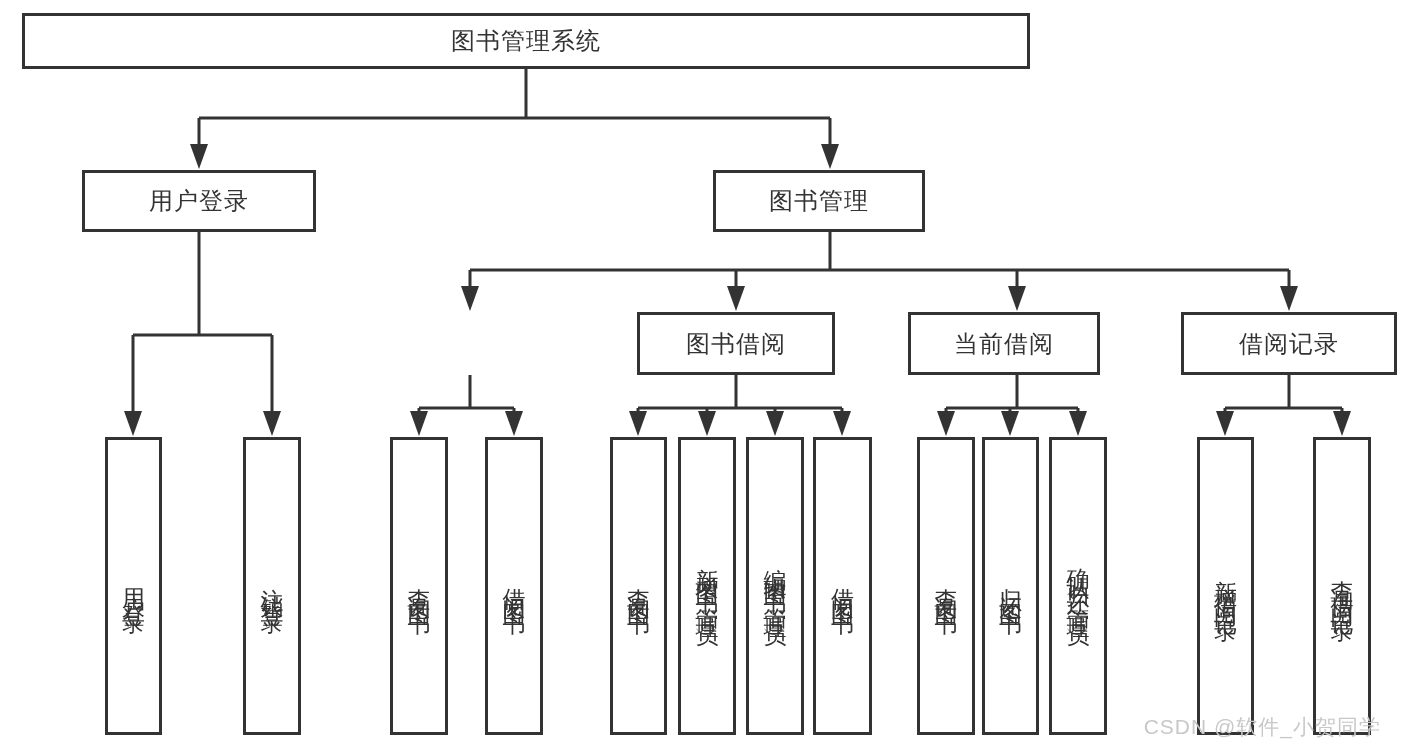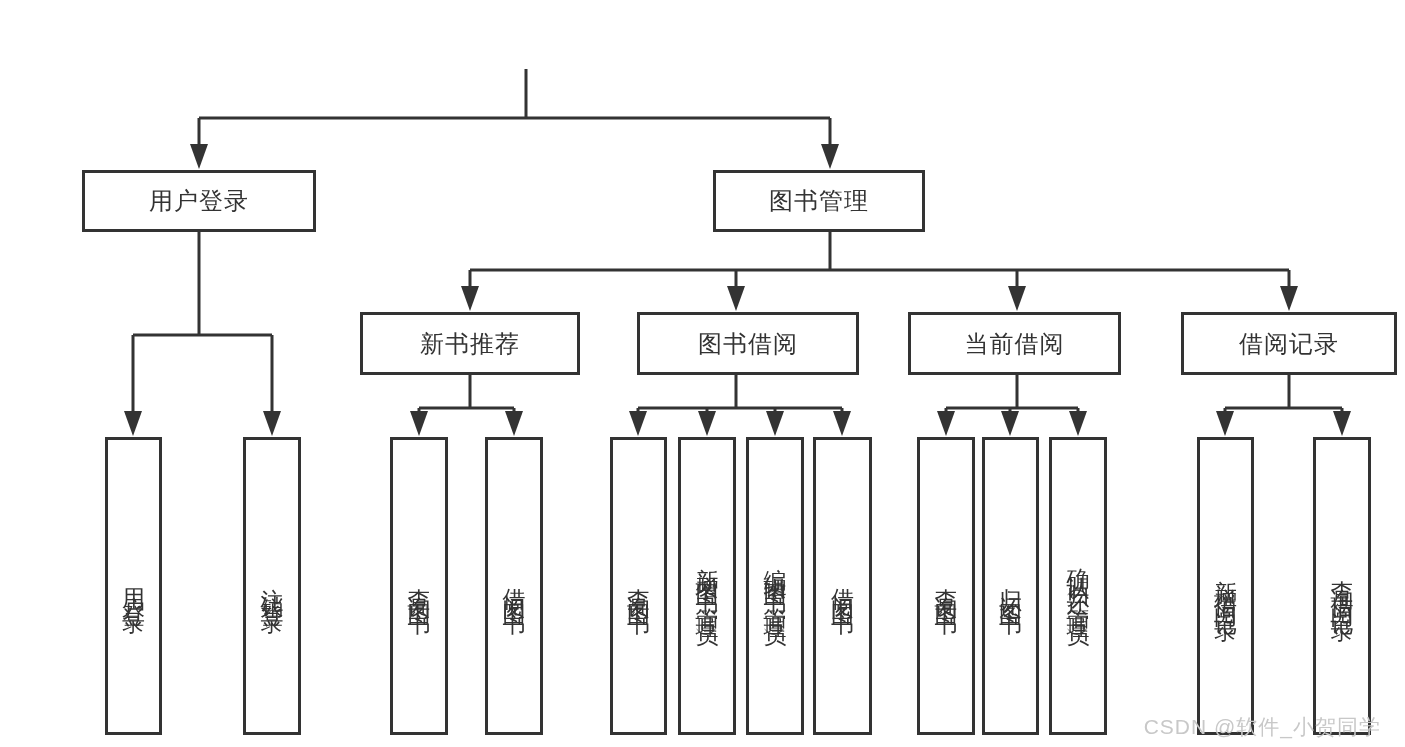--- a/index.html
+++ b/index.html
@@ -82,27 +82,27 @@
     <path class="line" d="M1017 375 V408 M946 408 H1078 M946 408 V416 M1010 408 V416 M1078 408 V416"></path>
     <polygon class="arrowhead" points="946,436 937,411 955,411"></polygon>
     <polygon class="arrowhead" points="1010,436 1001,411 1019,411"></polygon>
     <polygon class="arrowhead" points="1078,436 1069,411 1087,411"></polygon>
 
     <path class="line" d="M1289 375 V408 M1225 408 H1342 M1225 408 V416 M1342 408 V416"></path>
     <polygon class="arrowhead" points="1225,436 1216,411 1234,411"></polygon>
     <polygon class="arrowhead" points="1342,436 1333,411 1351,411"></polygon>
   </svg>
 
+  <div class="node" style="left:22px; top:13px; width:1008px; height:56px;">图书管理系统</div>
 
   <div class="node" style="left:82px; top:170px; width:234px; height:62px;">用户登录</div>
   <div class="node" style="left:713px; top:170px; width:212px; height:62px;">图书管理</div>
 
-  <div class="node" style="left:360px; top:312px; width:220px; height:63px;">新书推荐</div>
-  <div class="node" style="left:637px; top:312px; width:222px; height:63px;">图书借阅</div>
-  <div class="node" style="left:908px; top:312px; width:213px; height:63px;">当前借阅</div>
+  <div class="node" style="left:637px; top:312px; width:198px; height:63px;">图书借阅</div>
+  <div class="node" style="left:908px; top:312px; width:192px; height:63px;">当前借阅</div>
   <div class="node" style="left:1181px; top:312px; width:216px; height:63px;">借阅记录</div>
 
   <div class="node vnode" style="left:105px; top:437px; width:57px; height:298px;">用户登录</div>
   <div class="node vnode" style="left:243px; top:437px; width:58px; height:298px;">注销登录</div>
 
   <div class="node vnode" style="left:390px; top:437px; width:58px; height:298px;">查询图书</div>
   <div class="node vnode" style="left:485px; top:437px; width:58px; height:298px;">借阅图书</div>
 
   <div class="node vnode" style="left:610px; top:437px; width:57px; height:298px;">查询图书</div>
   <div class="node vnode" style="left:678px; top:437px; width:58px; height:298px;">新增图书（管理员）</div>

